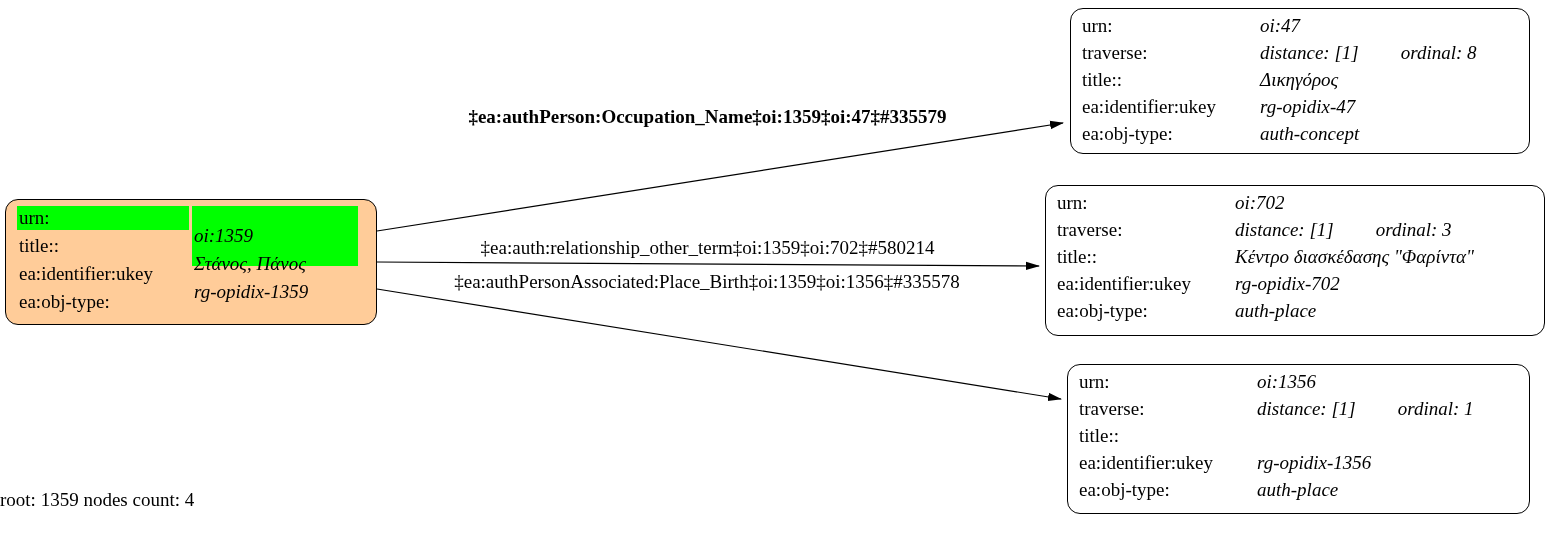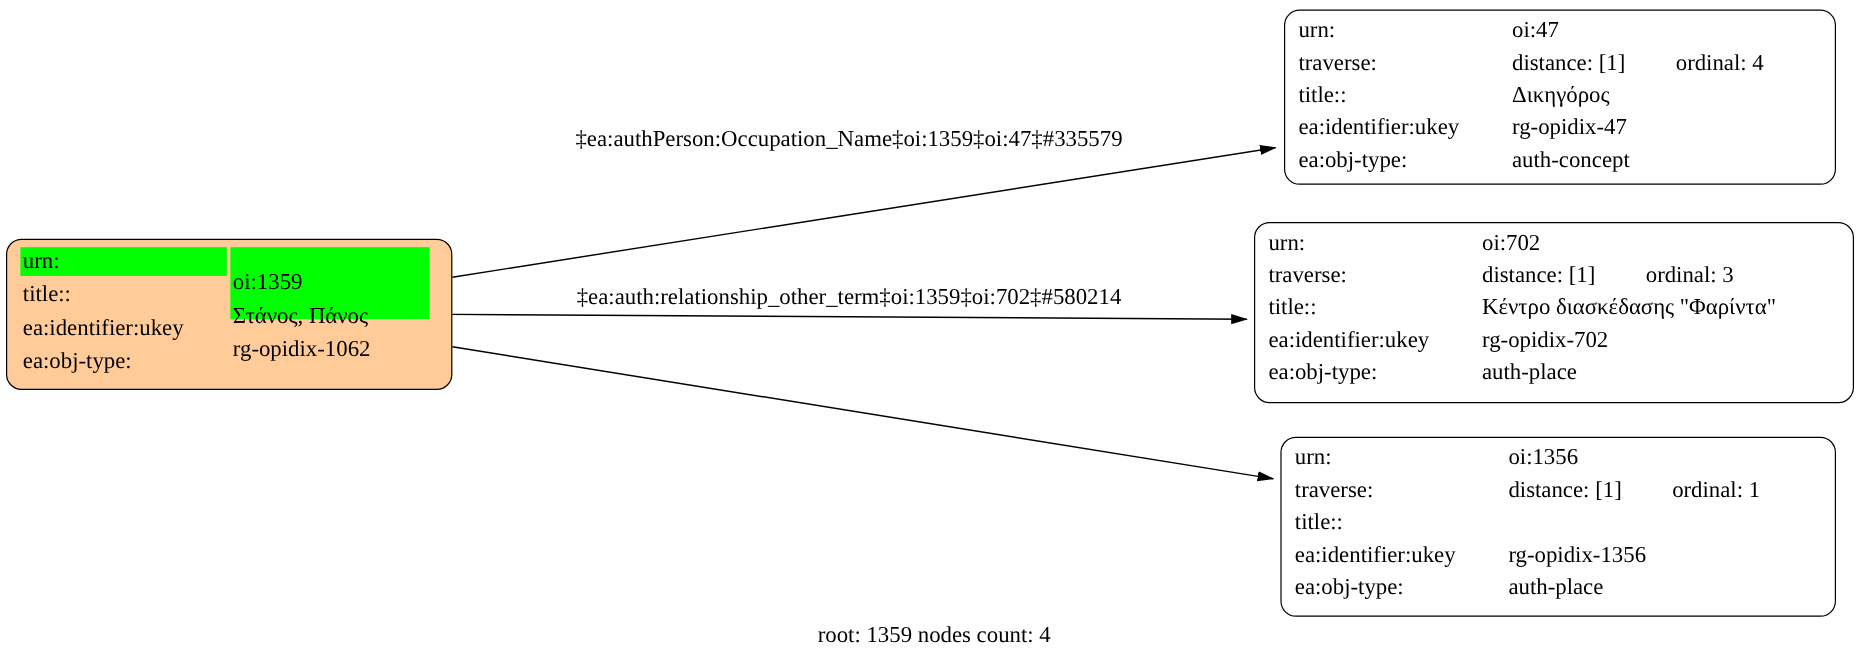--- a/index.html
+++ b/index.html
@@ -42,41 +42,42 @@
     height: 27px;
     white-space: nowrap;
   }
   .lcell {
     flex: 0 0 178px;
     width: 178px;
     overflow: visible;
   }
   .vcell {
     white-space: nowrap;
+    font-style: italic;
   }
   .ord {
     margin-left: 42px;
   }
   
   .root .row { gap: 3px; height: 28px; }
   .root .lcell { flex: 0 0 172px; width: 172px; padding: 1px 2px; box-sizing: border-box; }
   .root .vcell { flex: 0 0 166px; width: 166px; padding: 19px 2px; box-sizing: border-box; }
   .hl { background: var(--hl, #00ff00); }
   .edge-label {
     position: absolute;
     white-space: nowrap;
     text-align: center;
     font-size: 19px;
   }
   .caption {
     position: absolute;
     left: 0;
-    top: 519px;
+    top: 489px;
     width: 1557px;
-    text-align: center;
+    text-align: left;
     font-size: 19px;
   }
 </style>
 </head>
 <body>
 
 <div class="canvas">
 
   <svg class="edges-svg" width="1557" height="553" viewBox="0 0 1557 553">
     <defs>
@@ -94,38 +95,38 @@
       <div class="row">
         <span class="lcell hl">urn:</span>
         <span class="vcell hl">oi:1359</span>
       </div>
       <div class="row">
         <span class="lcell">title::</span>
         <span class="vcell">Στάνος, Πάνος</span>
       </div>
       <div class="row">
         <span class="lcell">ea:identifier:ukey</span>
-        <span class="vcell">rg-opidix-1062</span>
+        <span class="vcell">rg-opidix-1359</span>
       </div>
       <div class="row">
         <span class="lcell">ea:obj-type:</span>
       </div>
     </div>
   </div>
 
   <div class="node" style="left:1070px; top:8px; width:460px; height:146px;">
     <div class="ncontent">
       <div class="row">
         <span class="lcell">urn:</span>
         <span class="vcell">oi:47</span>
       </div>
       <div class="row">
         <span class="lcell">traverse:</span>
         <span class="vcell">distance: [1]</span>
-        <span class="vcell ord">ordinal: 4</span>
+        <span class="vcell ord">ordinal: 8</span>
       </div>
       <div class="row">
         <span class="lcell">title::</span>
         <span class="vcell">Δικηγόρος</span>
       </div>
       <div class="row">
         <span class="lcell">ea:identifier:ukey</span>
         <span class="vcell">rg-opidix-47</span>
       </div>
       <div class="row">
@@ -179,18 +180,19 @@
         <span class="lcell">ea:identifier:ukey</span>
         <span class="vcell">rg-opidix-1356</span>
       </div>
       <div class="row">
         <span class="lcell">ea:obj-type:</span>
         <span class="vcell">auth-place</span>
       </div>
     </div>
   </div>
 
-  <div class="edge-label" style="left:420px; top:106px; width:575px;">‡ea:authPerson:Occupation_Name‡oi:1359‡oi:47‡#335579</div>
+  <div class="edge-label" style="left:420px; top:106px; width:575px;font-weight:bold;">‡ea:authPerson:Occupation_Name‡oi:1359‡oi:47‡#335579</div>
   <div class="edge-label" style="left:420px; top:237px; width:575px;">‡ea:auth:relationship_other_term‡oi:1359‡oi:702‡#580214</div>
+  <div class="edge-label" style="left:389px; top:271px; width:636px;">‡ea:authPersonAssociated:Place_Birth‡oi:1359‡oi:1356‡#335578</div>
 
   <div class="caption">root: 1359 nodes count: 4</div>
 
 </div>
 
 </body></html>

